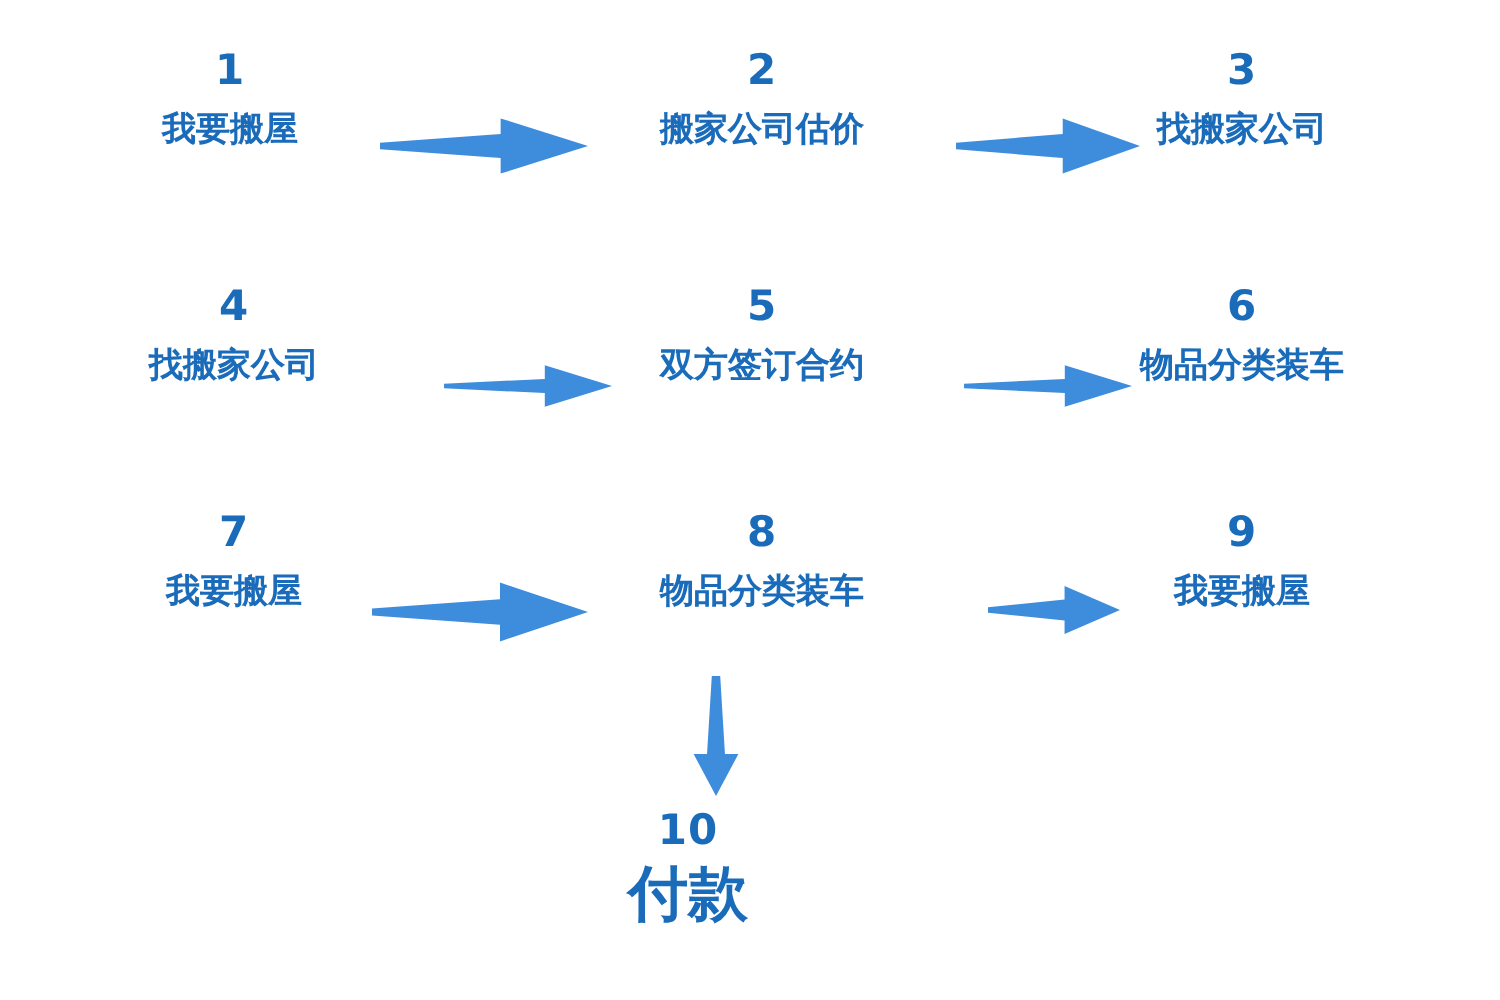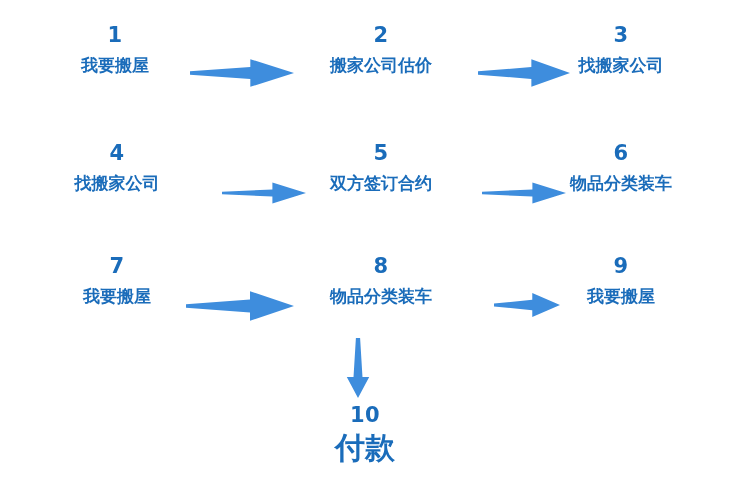--- a/index.html
+++ b/index.html
@@ -112,17 +112,17 @@
       <div class="step-label">我要搬屋</div>
     </div>
     <div class="step" style="left: 381px; top: 253px;">
       <div class="step-num">8</div>
       <div class="step-label">物品分类装车</div>
     </div>
     <div class="step" style="left: 621px; top: 253px;">
       <div class="step-num">9</div>
       <div class="step-label">我要搬屋</div>
     </div>
-    <div class="step" style="left: 365px; top: 402px;">
+    <div class="step" style="left: 344px; top: 402px;">
       <div class="step-num">10</div>
       <div class="step-label big">付款</div>
     </div>
   </div>
 
 </body></html>

